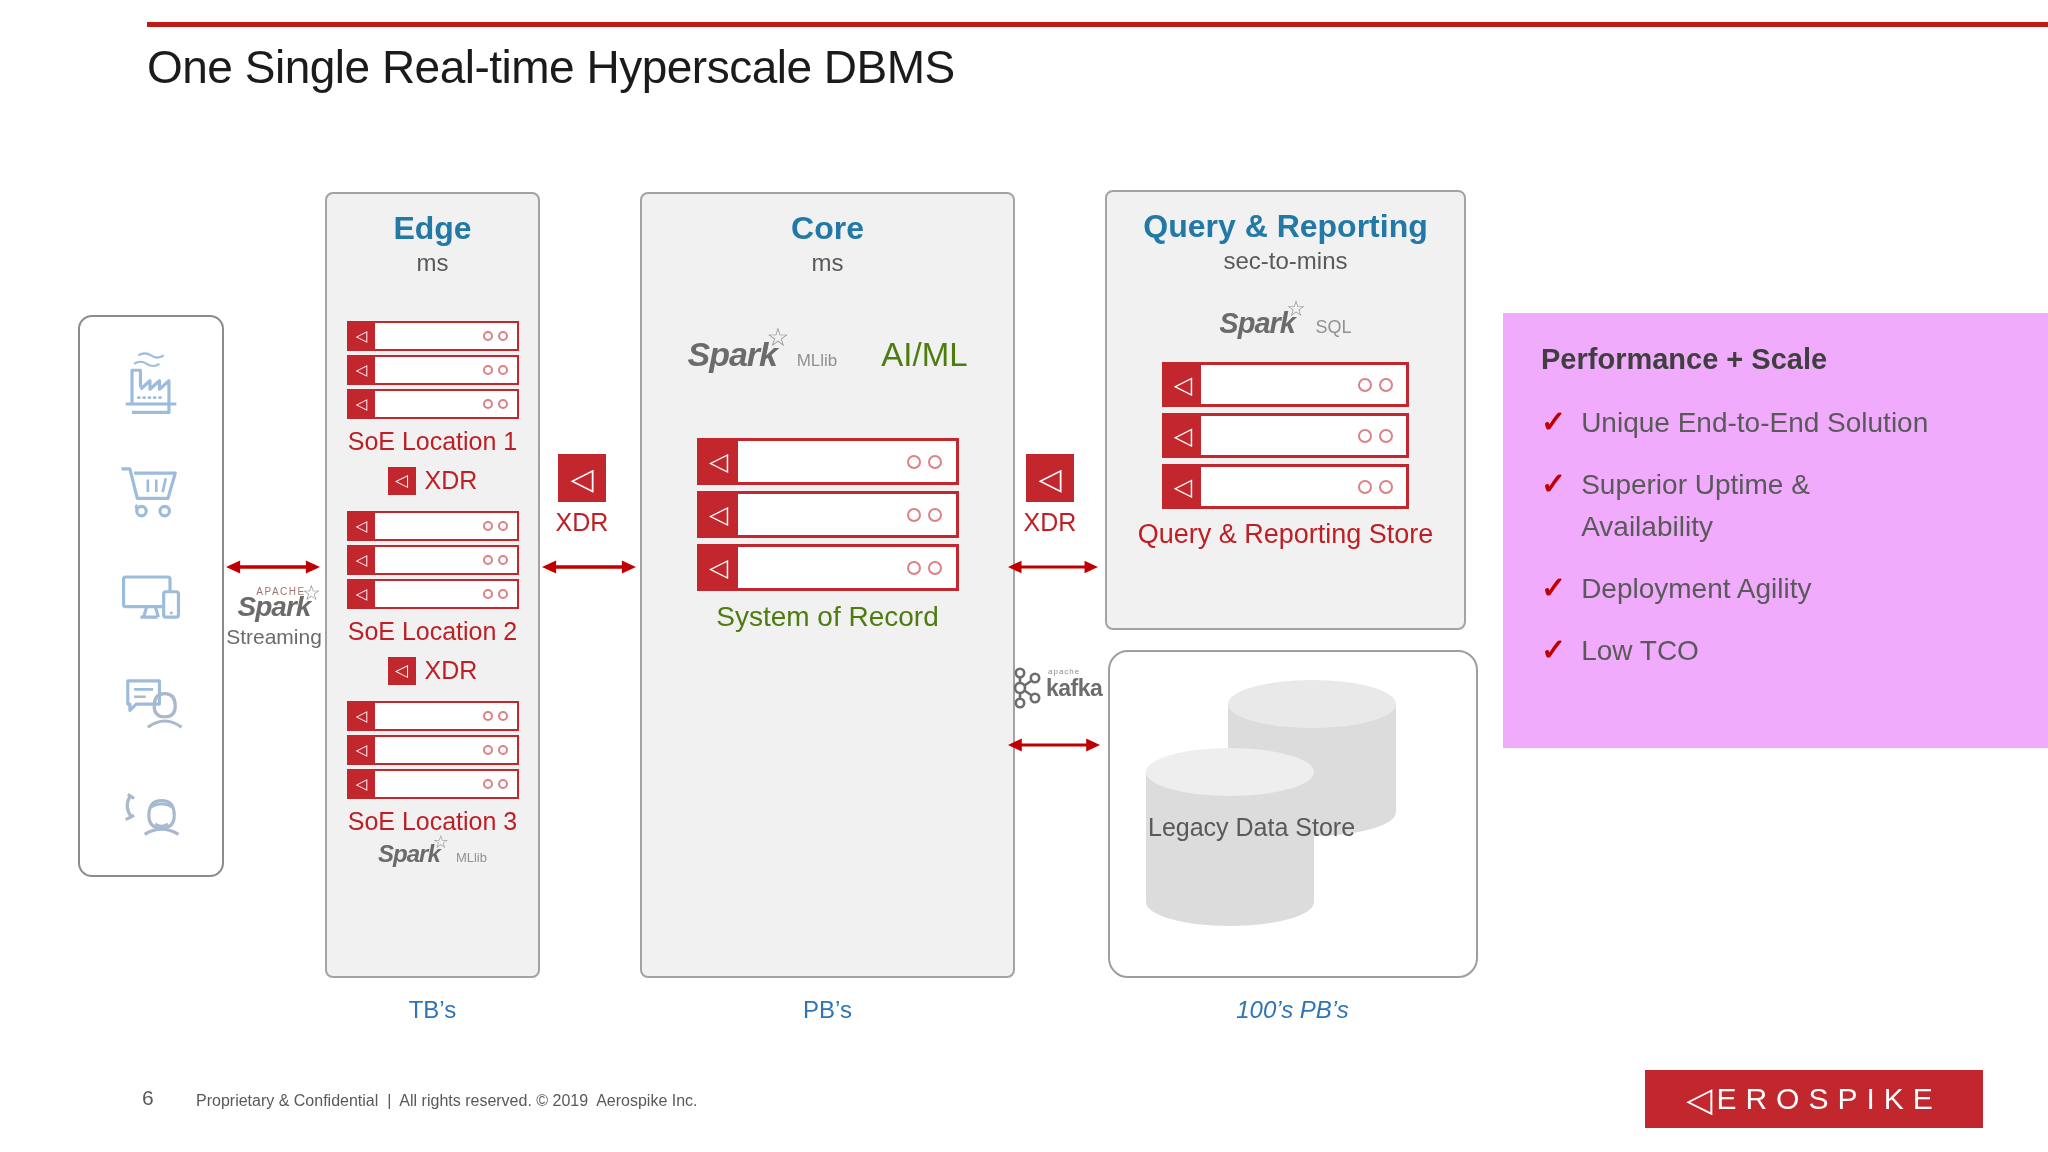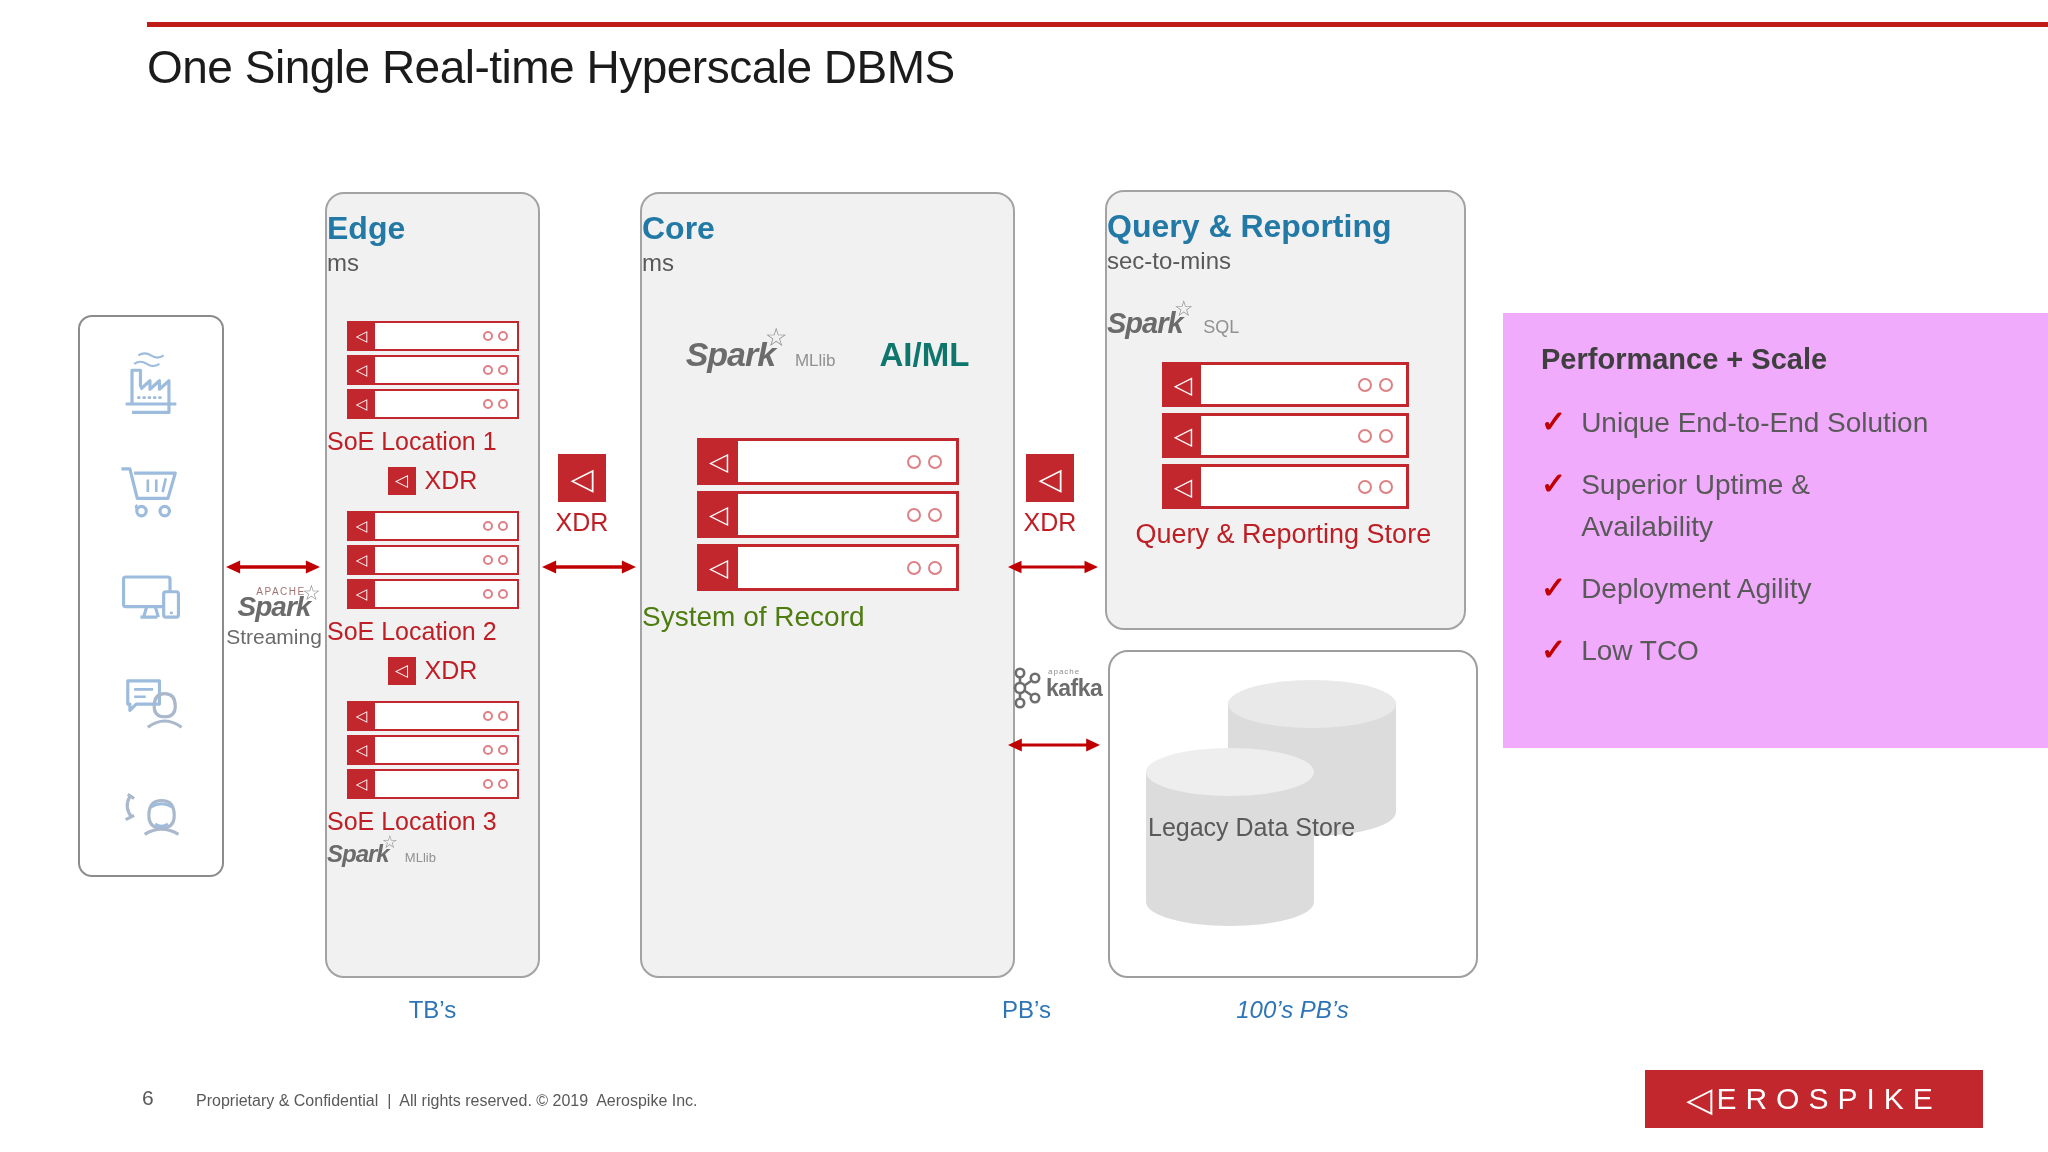--- a/index.html
+++ b/index.html
@@ -4,22 +4,22 @@
 <style>
   html,body{margin:0;padding:0;background:#ffffff;}
   .slide{position:relative;width:2048px;height:1152px;background:#ffffff;overflow:hidden;
          font-family:"Liberation Sans",sans-serif;}
 
   
   .top-line{position:absolute;left:147px;top:22px;width:1901px;height:5px;background:#bf1b17;}
   .title{position:absolute;left:147px;top:40px;font-size:46px;color:#1b1b1b;font-weight:500;letter-spacing:-0.5px;}
 
   
-  .gpanel{position:absolute;background:#f1f1f2;border:2px solid #a3a3a3;border-radius:19px;
-          box-sizing:border-box;}
+  .gpanel{position:absolute;background:#f1f1f2;border:2px solid #a3a3a3;border-radius:8px;
+          box-sizing:border-box;text-align:center;}
   .panel-title{margin-top:16px;font-size:32px;font-weight:bold;color:#2379a6;}
   .panel-sub{margin-top:2px;font-size:24px;color:#595959;}
 
   
   .bar{display:flex;align-items:center;background:#fff;border:2px solid #c1272d;box-sizing:border-box;}
   .bar .mark{display:flex;align-items:center;justify-content:center;background:#c1272d;color:#fff;
              height:100%;flex:0 0 auto;}
   .bar .dots{margin-left:auto;display:flex;align-items:center;}
   .dot{border-radius:50%;border:2px solid #dd8186;box-sizing:border-box;}
   .bar-sm{width:172px;height:30px;margin:4px auto;}
@@ -88,21 +88,21 @@
 
   
   .page-num{position:absolute;left:142px;top:1086px;font-size:21px;color:#595959;}
   .footer-text{position:absolute;left:196px;top:1092px;font-size:16px;color:#595959;white-space:pre;}
   .aero-logo{position:absolute;left:1645px;top:1070px;width:338px;height:58px;background:#c1272d;
              display:flex;align-items:center;justify-content:center;color:#fff;}
   .aero-logo .mark-ch{font-size:34px;margin-right:4px;}
   .aero-logo .word{font-size:30px;letter-spacing:9px;font-weight:500;}
 
   .aiml-row{margin-top:58px;display:flex;align-items:center;justify-content:center;gap:44px;}
-  .aiml{font-size:33px;font-weight:bold;color:#0f766e;}
+  .aiml{font-size:33px;font-weight:normal;color:#4d7c0f;}
   .sor-label{margin-top:10px;font-size:28px;color:#4d7c0f;}
 </style>
 </head>
 <body>
 
 <div class="slide">
 
   <div class="top-line"></div>
   <div class="title">One Single Real-time Hyperscale DBMS</div>
 
@@ -378,21 +378,21 @@
       <span class="chk">✓</span>
       <span class="btxt">Deployment Agility</span>
     </div>
     <div class="benefit">
       <span class="chk">✓</span>
       <span class="btxt">Low TCO</span>
     </div>
   </div>
 
   <div class="scale-label" style="left:325px;width:215px;">TB’s</div>
-  <div class="scale-label" style="left:676px;width:375px;text-align:right;">PB’s</div>
+  <div class="scale-label" style="left:640px;width:375px;">PB’s</div>
   <div class="scale-label" style="left:1105px;width:375px;font-style:italic;">100’s PB’s</div>
 
   <div class="page-num">6</div>
   <div class="footer-text">Proprietary &amp; Confidential  |  All rights reserved. © 2019  Aerospike Inc.</div>
   <div class="aero-logo">
     <span class="mark-ch">◁</span>
     <span class="word">EROSPIKE</span>
   </div>
 
 </div>

